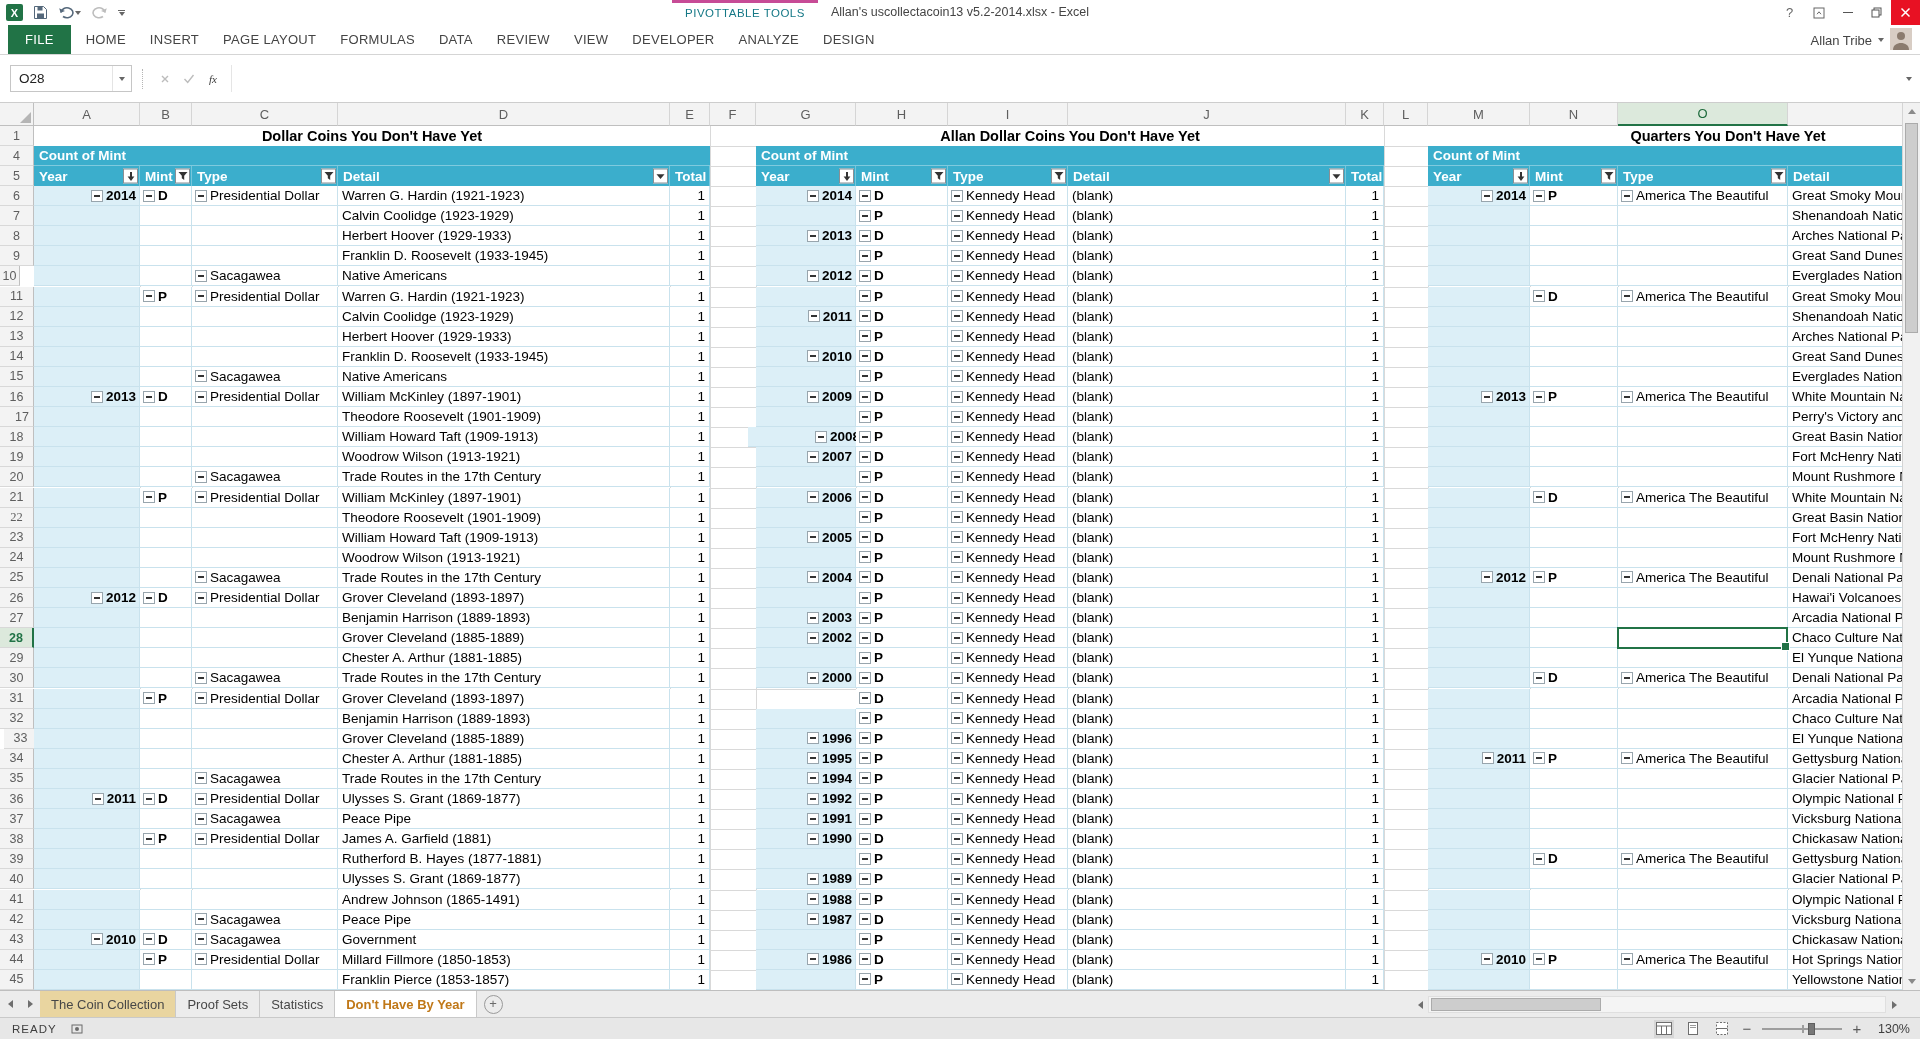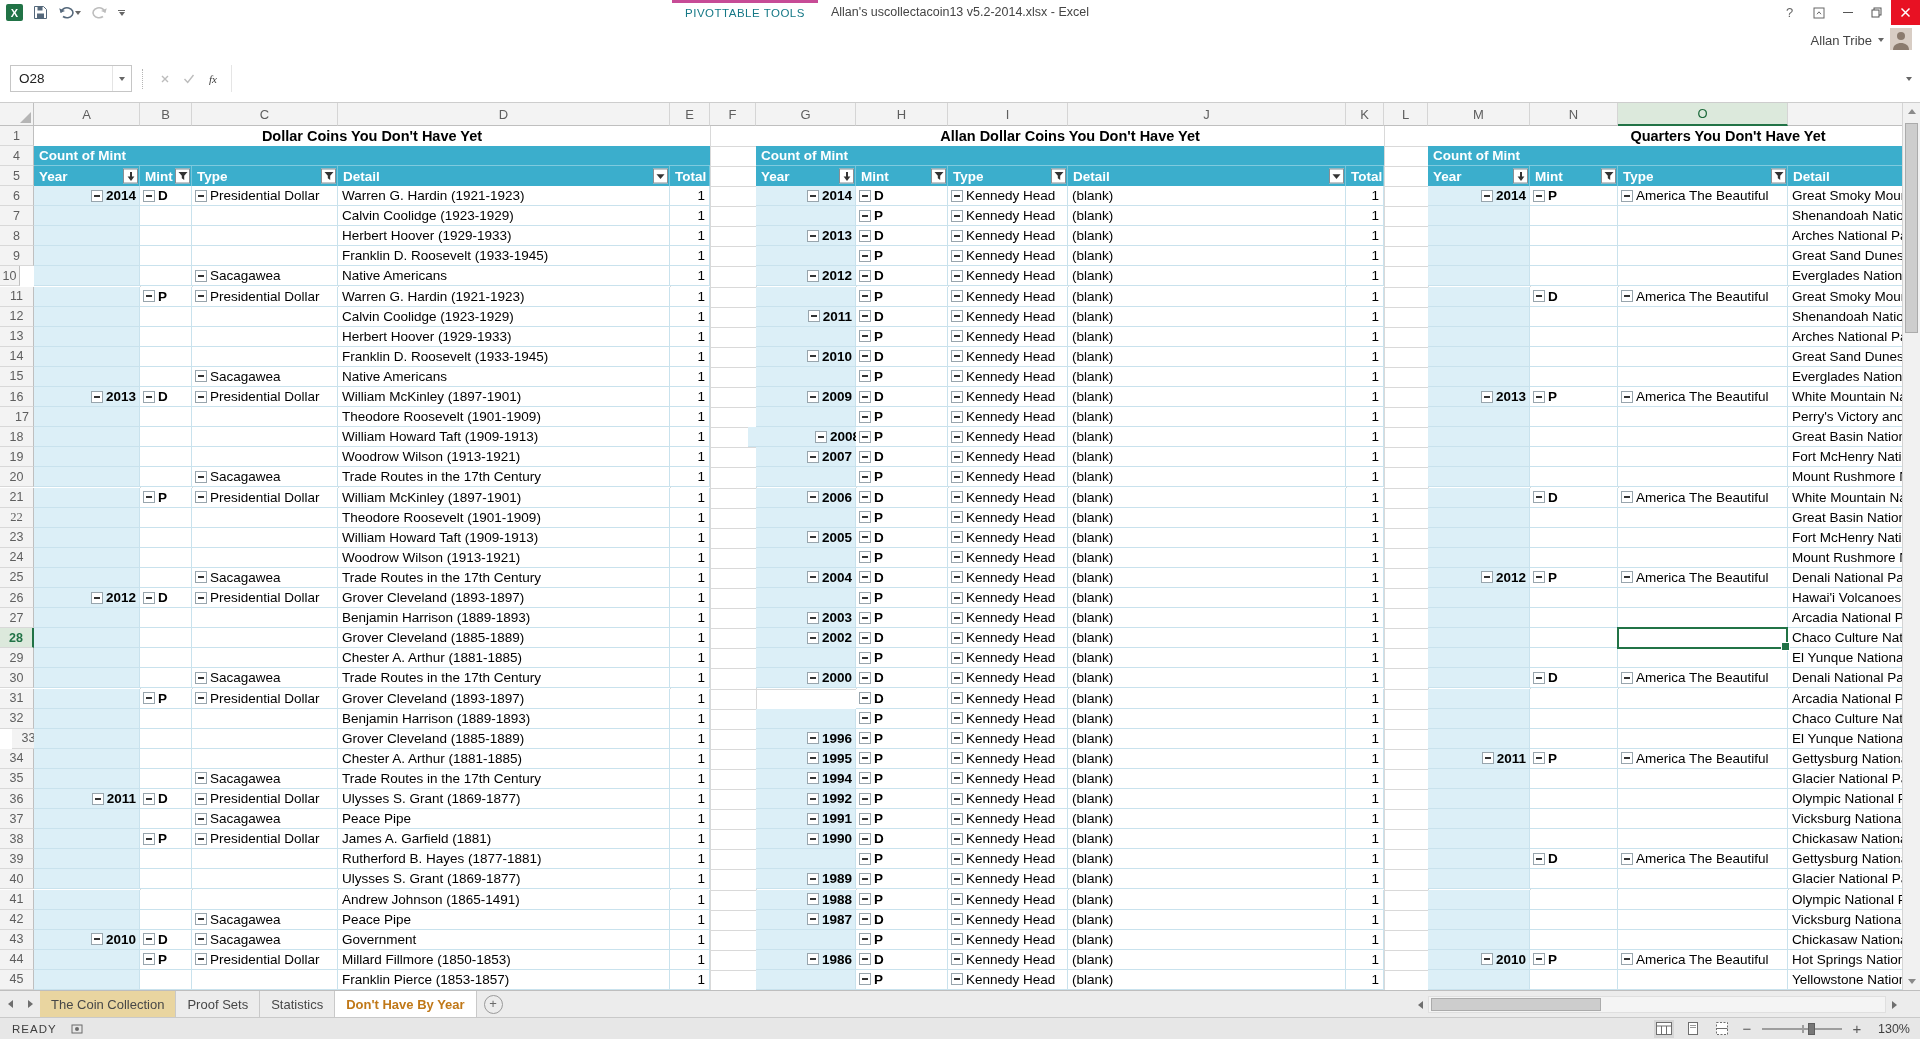--- a/index.html
+++ b/index.html
@@ -174,20 +174,33 @@
           </svg>
       </span>
       <span class="wbtn close">
         <svg width="11" height="11" viewBox="0 0 11 11">
             <path d="M1.5 1.5l8 8M9.5 1.5l-8 8" stroke="#fff" stroke-width="1.5"></path>
           </svg>
       </span>
     </div>
   </div>
 
+  <div class="ribbontabs" id="ribbonTabs">
+      <div class="rtab rtab-file">FILE</div>
+      <div class="rtab">HOME</div>
+      <div class="rtab">INSERT</div>
+      <div class="rtab">PAGE LAYOUT</div>
+      <div class="rtab">FORMULAS</div>
+      <div class="rtab">DATA</div>
+      <div class="rtab">REVIEW</div>
+      <div class="rtab">VIEW</div>
+      <div class="rtab">DEVELOPER</div>
+      <div class="rtab">ANALYZE</div>
+      <div class="rtab">DESIGN</div>
+    </div>
   <div class="userarea">
     <span>Allan Tribe</span>
     <i class="dn-tri"></i>
     <span>
       <svg width="22" height="22" viewBox="0 0 22 22">
           <rect width="22" height="22" fill="#D8CDC4"></rect>
           <circle cx="11" cy="8" r="4" fill="#8B7B6E"></circle>
           <path d="M3 22c0-5 4-7 8-7s8 2 8 7z" fill="#8B7B6E"></path>
         </svg>
     </span>
@@ -318,21 +331,21 @@
       <div class="rowhdr" style="left: 0px; top: 424.7px; width: 34px; height: 20.1px;">23</div>
       <div class="rowhdr" style="left: 0px; top: 444.8px; width: 34px; height: 20.1px;">24</div>
       <div class="rowhdr" style="left: 0px; top: 464.9px; width: 34px; height: 20.1px;">25</div>
       <div class="rowhdr" style="left: 0px; top: 485px; width: 34px; height: 20.1px;">26</div>
       <div class="rowhdr" style="left: 0px; top: 505.1px; width: 34px; height: 20.1px;">27</div>
       <div class="rowhdr hsel" style="left: 0px; top: 525.2px; width: 34px; height: 20.1px;">28</div>
       <div class="rowhdr" style="left: 0px; top: 545.3px; width: 34px; height: 20.1px;">29</div>
       <div class="rowhdr" style="left: 0px; top: 565.4px; width: 34px; height: 20.1px;">30</div>
       <div class="rowhdr" style="left: 0px; top: 585.5px; width: 34px; height: 20.1px;">31</div>
       <div class="rowhdr" style="left: 0px; top: 605.6px; width: 34px; height: 20.1px;">32</div>
-      <div class="rowhdr" style="left: 12px; top: 625.7px; width: 34px; height: 20.1px;">33</div>
+      <div class="rowhdr" style="left: 4px; top: 625.7px; width: 34px; height: 20.1px;">33</div>
       <div class="rowhdr" style="left: 0px; top: 645.8px; width: 34px; height: 20.1px;">34</div>
       <div class="rowhdr" style="left: 0px; top: 665.9px; width: 34px; height: 20.1px;">35</div>
       <div class="rowhdr" style="left: 0px; top: 686px; width: 34px; height: 20.1px;">36</div>
       <div class="rowhdr" style="left: 0px; top: 706.1px; width: 34px; height: 20.1px;">37</div>
       <div class="rowhdr" style="left: 0px; top: 726.2px; width: 34px; height: 20.1px;">38</div>
       <div class="rowhdr" style="left: 0px; top: 746.3px; width: 34px; height: 20.1px;">39</div>
       <div class="rowhdr" style="left: 0px; top: 766.4px; width: 34px; height: 20.1px;">40</div>
       <div class="rowhdr" style="left: 0px; top: 786.5px; width: 34px; height: 20.1px;">41</div>
       <div class="rowhdr" style="left: 0px; top: 806.6px; width: 34px; height: 20.1px;">42</div>
       <div class="rowhdr" style="left: 0px; top: 826.7px; width: 34px; height: 20.1px;">43</div>

